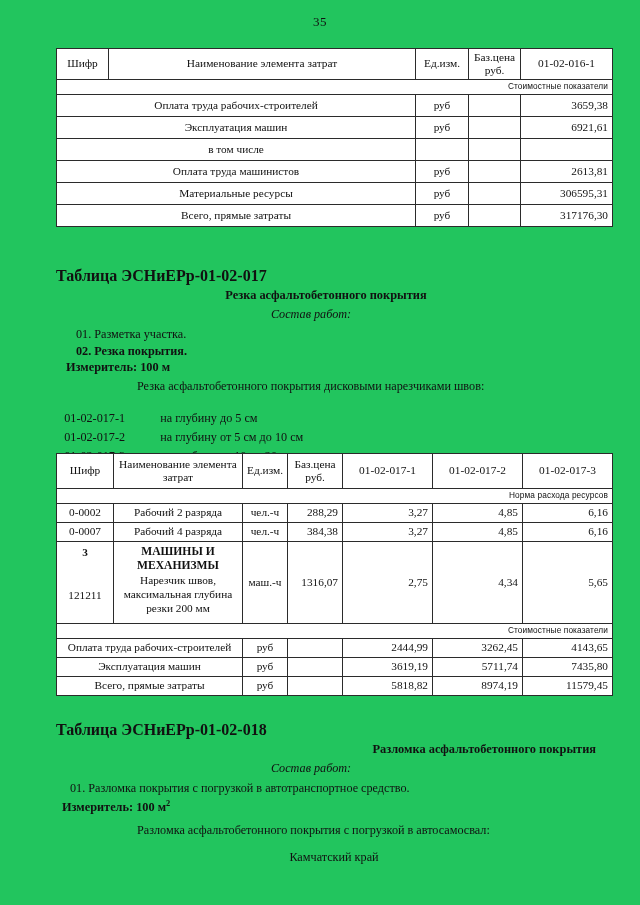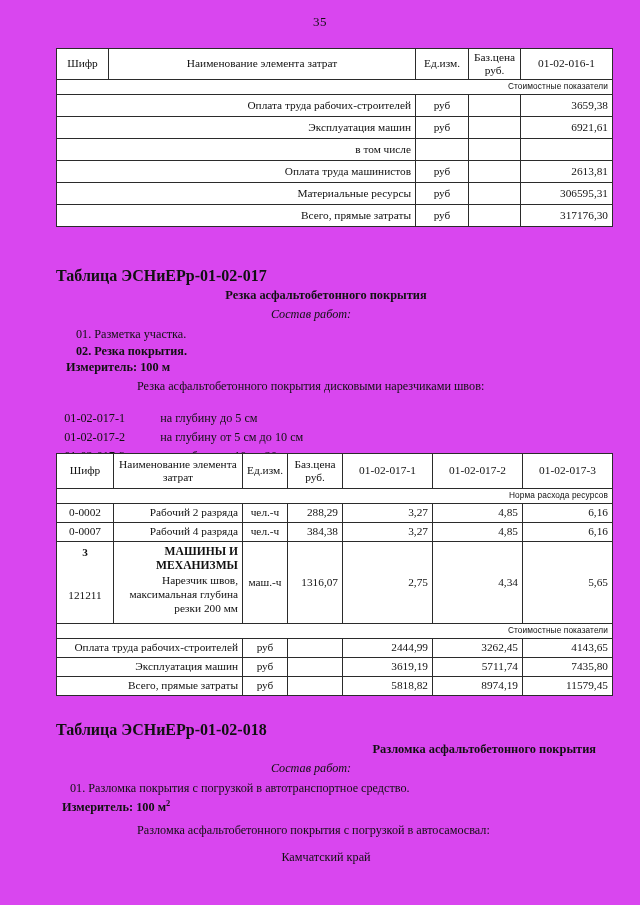--- a/index.html
+++ b/index.html
@@ -14,21 +14,21 @@
     position: relative;
     font-family: "Liberation Serif", "DejaVu Serif", serif;
     color: #111111;
     overflow: hidden;
   }
   .page {
     position: relative;
     width: 640px;
     height: 905px;
     box-sizing: border-box;
-    background: #d946ef;
+    background: #22c55e;
   }
 
   
   .page-number {
     position: absolute;
     top: 14px;
     left: 0;
     width: 640px;
     text-align: center;
     font-size: 13px;
@@ -61,21 +61,21 @@
     font-size: 8.3px;
     padding-right: 6px;
     padding-top: 0px;
     padding-bottom: 0px;
     height: 11px;
     letter-spacing: .1px;
   }
   .bold { font-weight: bold; }
   .num  { text-align: right; padding-right: 6px; }
   .ctr  { text-align: center; }
-  .lft  { text-align: right; padding-left: 6px; }
+  .lft  { text-align: center; padding-left: 6px; }
 
   
   #table-016 {
     position: absolute;
     left: 56px;
     top: 48px;
     width: 556px;
   }
   #table-016 td { height: 19px; }
   #table-016 tr.head td { height: 28px; }
@@ -305,15 +305,15 @@
   </table>
 
   <div class="block tbl-title" style="left:56px; top:722px;">Таблица  ЭСНиЕРр-01-02-018</div>
   <div class="block centered-title" style="left:56px; top:743px; width:540px;text-align:right;">Разломка асфальтобетонного покрытия</div>
   <div class="block sostav" style="left:56px; top:762px; width:510px;">Состав работ:</div>
   <div class="block li" style="left:70px; top:782px;">01. Разломка покрытия с погрузкой в автотранспортное средство.</div>
   <div class="block izm" style="left:62px; top:800px;">
     <span>Измеритель: 100 м</span><sup>2</sup>
   </div>
   <div class="block indent-desc" style="left:137px; top:824px;">Разломка асфальтобетонного покрытия с погрузкой в автосамосвал:</div>
-  <div class="block indent-desc" style="left:56px; top:851px; width:540px; text-align:center;">Камчатский край</div>
+  <div class="block indent-desc" style="left:64px; top:851px; width:540px; text-align:center;">Камчатский край</div>
 
 </div>
 
 </body></html>

